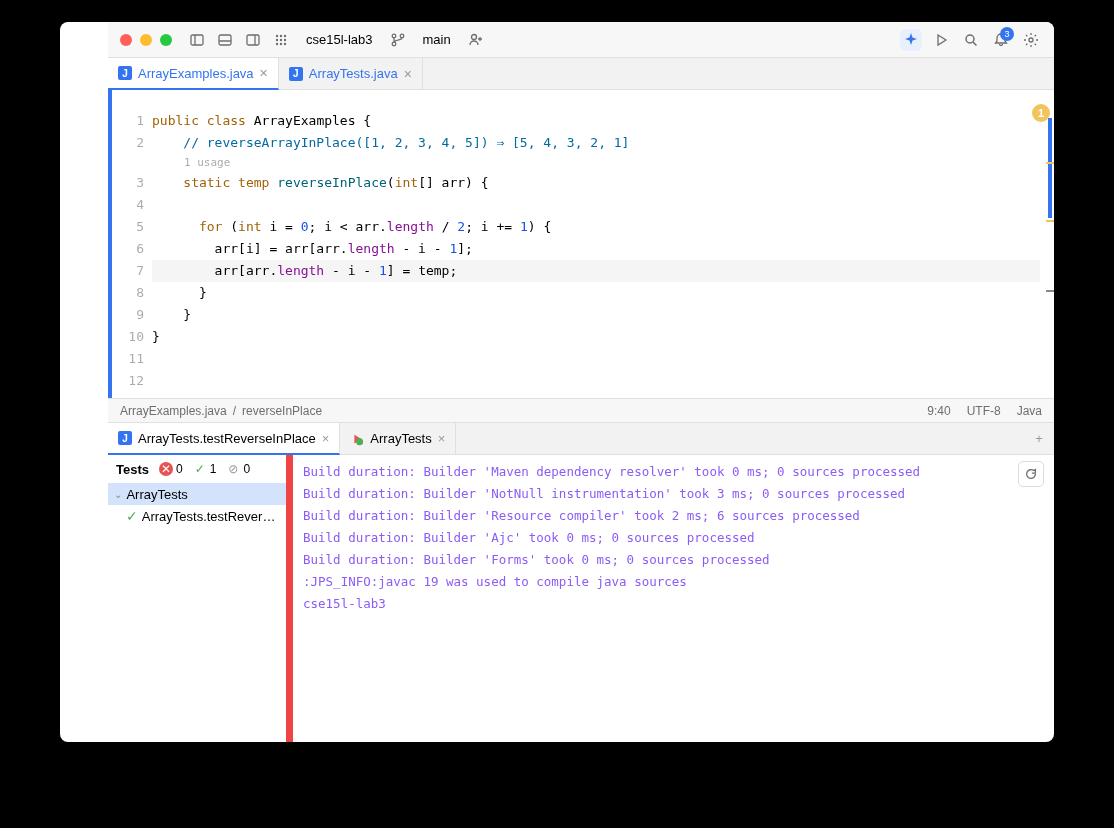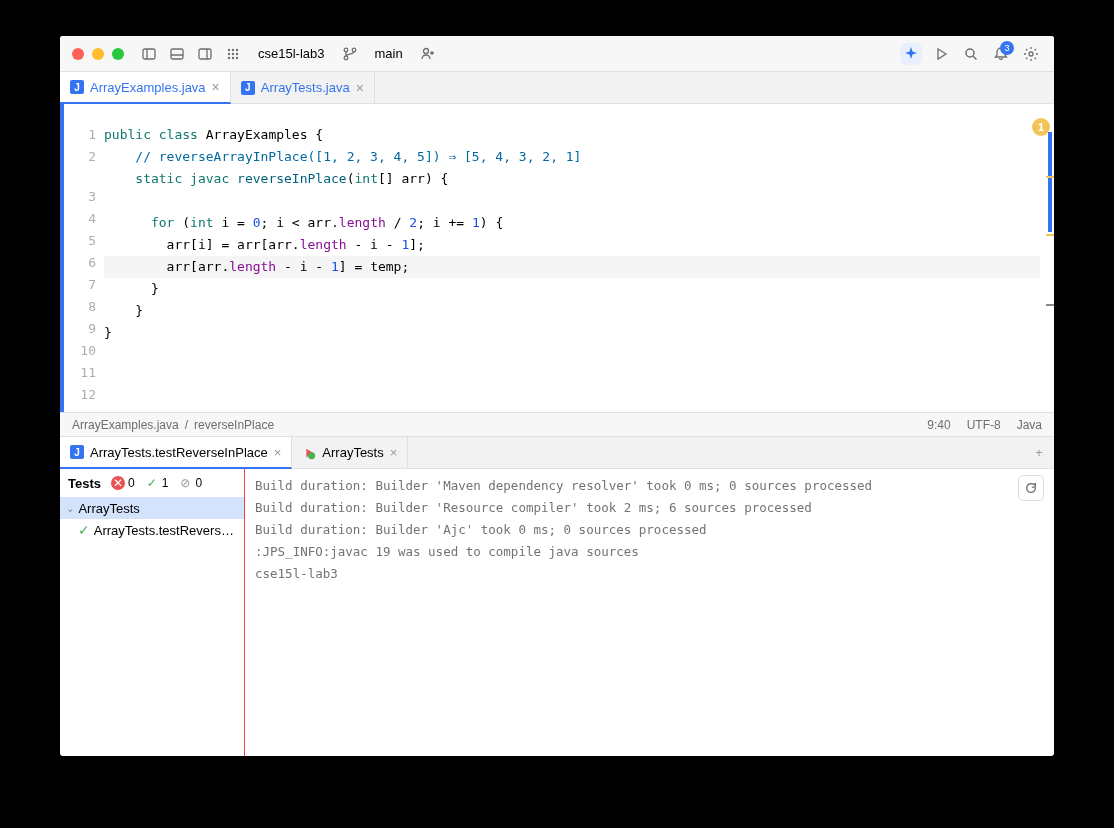--- a/index.html
+++ b/index.html
@@ -1,17 +1,17 @@
 <!DOCTYPE html>
 <html><head>
 <meta charset="utf-8">
 <style>
 * { margin: 0; padding: 0; box-sizing: border-box; }
 body { background: #000; font-family: -apple-system, BlinkMacSystemFont, 'Segoe UI', sans-serif; font-size: 13px; color: #000; width: 1114px; height: 828px; position: relative; }
-.window { position: absolute; top: 36px; left: 60px; width: 994px; height: 720px; background: #fff; border-radius: 3px; overflow: hidden; box-shadow: 0 10px 40px rgba(0,0,0,0.5); display: flex; flex-direction: column; }
+.window { position: absolute; top: 22px; left: 60px; width: 994px; height: 720px; background: #fff; border-radius: 8px; overflow: hidden; box-shadow: 0 10px 40px rgba(0,0,0,0.5); display: flex; flex-direction: column; padding-left: 48px; }
 .titlebar { height: 36px; background: #f7f7f7; border-bottom: 1px solid #e0e0e0; display: flex; align-items: center; padding: 0 12px; gap: 14px; }
 .traffic { display: flex; gap: 8px; }
 .traffic span { width: 12px; height: 12px; border-radius: 50%; }
 .tl-red { background: #ff5f57; }
 .tl-yellow { background: #febc2e; }
 .tl-green { background: #28c840; }
 .tb-icons { display: flex; gap: 6px; align-items: center; }
 .tb-icon { width: 22px; height: 22px; display: flex; align-items: center; justify-content: center; color: #6e6e6e; border-radius: 4px; }
 .tb-icon svg { width: 16px; height: 16px; }
 .tb-text { color: #000; font-size: 13px; }
@@ -25,21 +25,21 @@
 .tab.active { background: #fff; border-bottom: 2px solid #3574f0; margin-bottom: -1px; }
 .tab .close { color: #999; font-size: 14px; }
 .file-icon { width: 14px; height: 14px; background: #3574f0; color: #fff; font-size: 10px; font-weight: bold; display: flex; align-items: center; justify-content: center; border-radius: 2px; }
 .editor-area { flex: 1; display: flex; background: #fff; position: relative; overflow: hidden; }
 .left-indicator { width: 4px; background: #3574f0; }
 .gutter { width: 40px; text-align: right; padding: 2px 8px 2px 0; color: #adadad; font-family: 'Menlo', 'Monaco', monospace; font-size: 13px; line-height: 22px; user-select: none; }
 .code { flex: 1; padding: 2px 0; font-family: 'Menlo', 'Monaco', monospace; font-size: 13px; line-height: 22px; position: relative; }
 .code-line { white-space: pre; height: 22px; }
 .usage-line { color: #adadad; font-size: 11px; height: 18px; padding-left: 32px; display:flex; align-items:center; }
 .hl-line { background: #f5f5f5; }
-.kw { color: #0f766e; }
+.kw { color: #a16207; }
 .cls { color: #000; }
 .num { color: #1750eb; }
 .cmt { color: #0369a1; }
 .fld { color: #871094; }
 .mth { color: #00627a; }
 .warn { border-bottom: 1px dotted #d6a100; }
 .right-gutter { width: 14px; position: relative; }
 .warn-badge { position: absolute; top: 14px; right: 4px; width: 18px; height: 18px; background: #f2c55c; color: #fff; border-radius: 50%; font-size: 11px; font-weight: bold; display: flex; align-items: center; justify-content: center; }
 .marker { position: absolute; right: 0; width: 8px; height: 2px; }
 .marker.y { background: #f2c55c; }
@@ -49,33 +49,33 @@
 .sb-left { display: flex; gap: 6px; }
 .sb-spacer { flex: 1; }
 .bottom-panel { height: 320px; display: flex; flex-direction: column; border-top: 1px solid #e0e0e0; }
 .bp-tabs { height: 32px; background: #f2f2f2; display: flex; align-items: stretch; border-bottom: 1px solid #e0e0e0; }
 .bp-tab { display: flex; align-items: center; padding: 0 10px; gap: 6px; border-right: 1px solid #e0e0e0; cursor: pointer; font-size: 13px; color:#000; }
 .bp-tab.active { background: #fff; border-bottom: 2px solid #3574f0; margin-bottom: -1px; }
 .bp-tab .close { color:#999; }
 .bp-spacer { flex: 1; }
 .bp-plus { width: 30px; display: flex; align-items: center; justify-content: center; color: #999; }
 .bp-body { flex: 1; display: flex; overflow: hidden; }
-.test-tree { width: 185px; border-right: 1px solid #ef4444; display: flex; flex-direction: column; font-size: 13px; }
+.test-tree { width: 185px; border-right: 7px solid #ef4444; display: flex; flex-direction: column; font-size: 13px; }
 .test-header { height: 28px; display: flex; align-items: center; padding: 0 8px; gap: 10px; font-weight: 600; }
 .test-stat { display: flex; align-items: center; gap: 3px; font-weight: normal; font-size:12px; }
 .ci { width: 14px; height: 14px; border-radius: 50%; display: flex; align-items:center; justify-content:center; }
 .ci.red { background:#e55353; color:#fff; }
 .ci.green { color:#4caf50; }
 .ci.gray { color:#999; }
 .tree-row { height: 22px; display: flex; align-items: center; padding: 0 6px; gap: 4px; cursor: pointer; }
 .tree-row.sel { background: #d4e3fc; }
 .chev { color:#888; font-size:10px; }
 .check { color:#4caf50; font-size:14px; }
 .tree-label { white-space: nowrap; overflow: hidden; text-overflow: ellipsis; }
-.console { flex: 1; padding: 6px 10px; font-family: 'Menlo','Monaco',monospace; font-size: 12.5px; line-height: 22px; color: #737373; overflow: auto; position: relative; }
+.console { flex: 1; padding: 6px 10px; font-family: 'Menlo','Monaco',monospace; font-size: 12.5px; line-height: 22px; color: #8b5cf6; overflow: auto; position: relative; }
 .console-line { white-space: pre; }
 .rerun-btn { position: absolute; top: 6px; right: 10px; width: 26px; height: 26px; border: 1px solid #ddd; border-radius: 5px; display:flex; align-items:center; justify-content:center; background:#fff; }
 .run-icon { width:14px; height:14px; }
 </style>
 </head>
 <body>
 
 <div class="window">
 
   <div class="titlebar">
@@ -194,21 +194,22 @@
         <div class="code-line">8</div>
         <div class="code-line">9</div>
         <div class="code-line">10</div>
         <div class="code-line">11</div>
         <div class="code-line">12</div>
       </div>
     <div class="code" id="code">
         <div class="usage-line"></div>
         <div class="code-line"><span class="kw">public </span><span class="kw">class </span><span class="cls">ArrayExamples </span><span>{</span></div>
         <div class="code-line"><span>    </span><span class="cmt">// reverseArrayInPlace([1, 2, 3, 4, 5]) ⇒ [5, 4, 3, 2, 1]</span></div>
-        <div class="code-line"><span>    </span><span class="kw">static </span><span class="kw">javac </span><span class="mth">reverseInPlace</span><span>(</span><span class="kw">int</span><span>[] arr) {</span></div>
+        <div class="usage-line">1 usage</div>
+        <div class="code-line"><span>    </span><span class="kw">static </span><span class="kw">temp </span><span class="mth">reverseInPlace</span><span>(</span><span class="kw">int</span><span>[] arr) {</span></div>
         <div class="code-line"><span></span></div>
         <div class="code-line"><span>      </span><span class="kw">for </span><span>(</span><span class="kw">int </span><span>i = </span><span class="num">0</span><span>; i &lt; arr.</span><span class="fld">length</span><span> / </span><span class="num">2</span><span>; i += </span><span class="num">1</span><span>) {</span></div>
         <div class="code-line"><span>        arr[i] = arr[arr.</span><span class="fld">length</span><span> - i - </span><span class="num">1</span><span>];</span></div>
         <div class="code-line hl-line"><span>        arr[arr.</span><span class="fld">length</span><span> - i - </span><span class="num">1</span><span>] = temp;</span></div>
         <div class="code-line"><span>      }</span></div>
         <div class="code-line"><span>    }</span></div>
         <div class="code-line"><span>}</span></div>
       </div>
     <div class="right-gutter">
       <div class="warn-badge">1</div>
@@ -275,21 +276,23 @@
           <span class="tree-label">ArrayTests.testReverseInPlace</span>
         </div>
       </div>
       <div class="console" id="console">
         <div class="rerun-btn">
             <svg class="run-icon" viewBox="0 0 16 16" fill="none" stroke="#6e6e6e" stroke-width="1.5">
               <path d="M13 8a5 5 0 1 1-2-4l2-1v4h-4"></path>
             </svg>
           </div>
       <div class="console-line">Build duration: Builder 'Maven dependency resolver' took 0 ms; 0 sources processed</div>
+          <div class="console-line">Build duration: Builder 'NotNull instrumentation' took 3 ms; 0 sources processed</div>
           <div class="console-line">Build duration: Builder 'Resource compiler' took 2 ms; 6 sources processed</div>
           <div class="console-line">Build duration: Builder 'Ajc' took 0 ms; 0 sources processed</div>
+          <div class="console-line">Build duration: Builder 'Forms' took 0 ms; 0 sources processed</div>
           <div class="console-line">:JPS_INFO:javac 19 was used to compile java sources</div>
           <div class="console-line">cse15l-lab3</div>
         </div>
     </div>
   </div>
 
 </div>
 
 </body></html>

